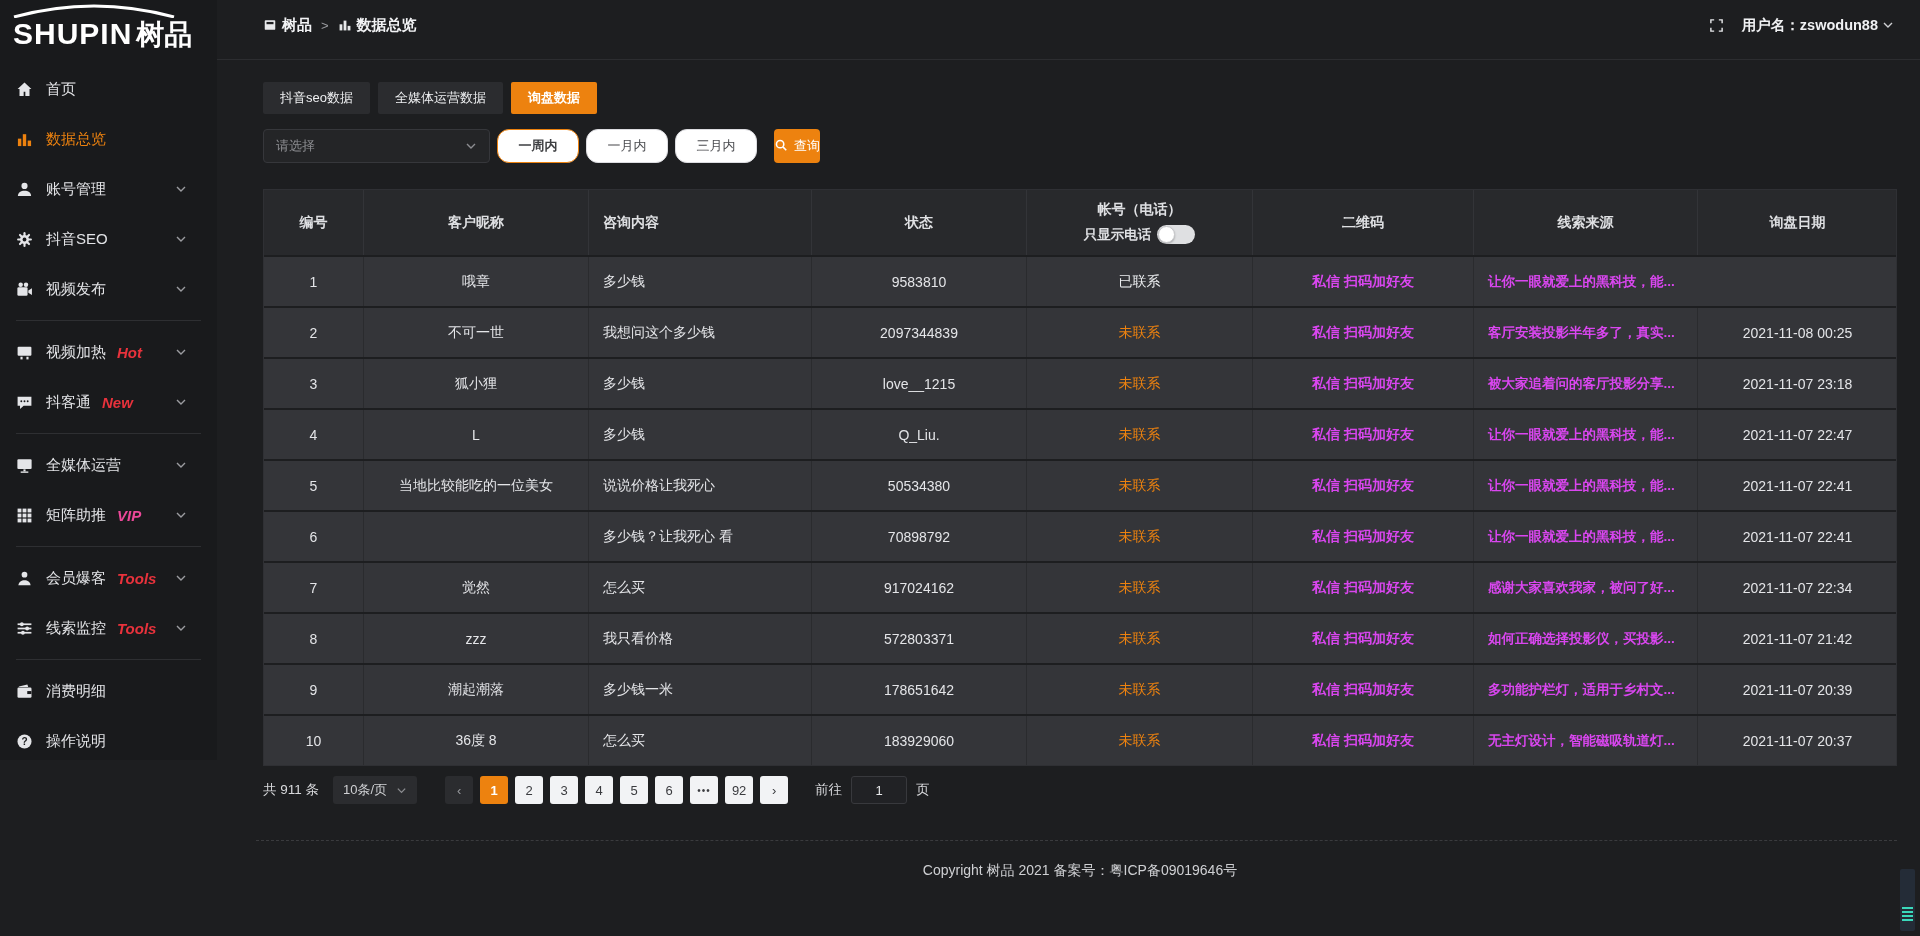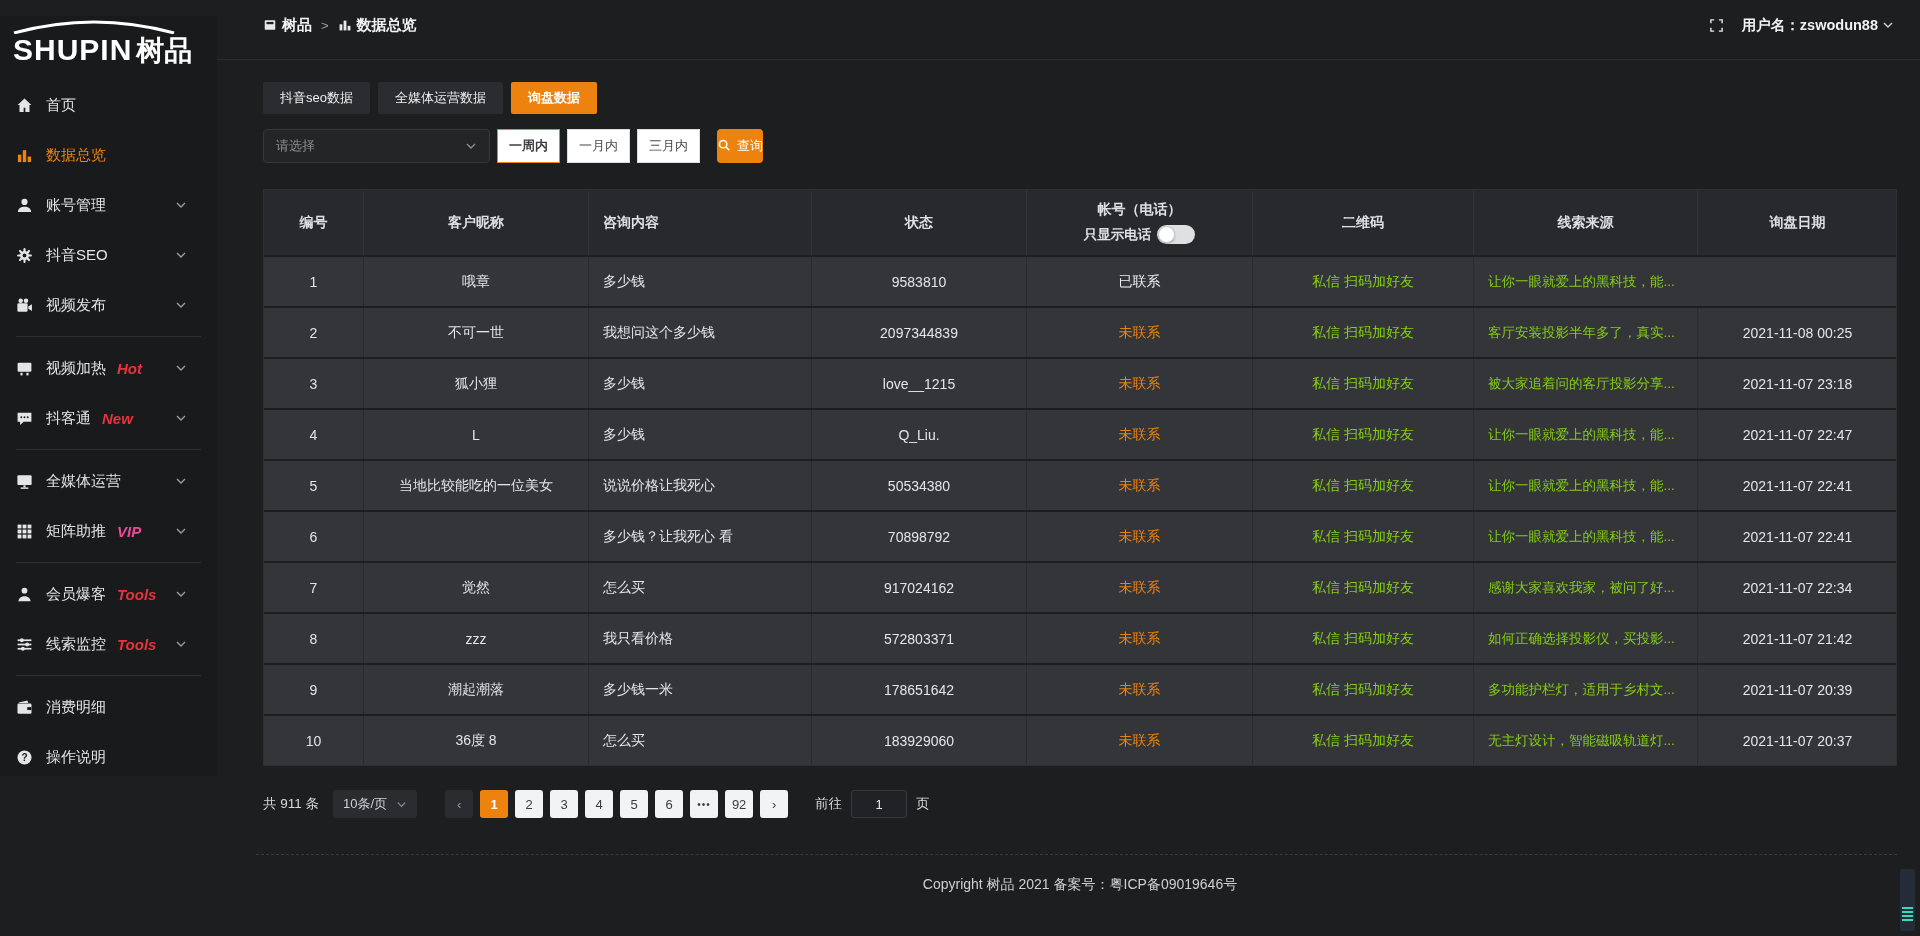--- a/index.html
+++ b/index.html
@@ -4,21 +4,21 @@
 <style>
   * { margin:0; padding:0; box-sizing:border-box; }
   html,body { width:1920px; height:936px; overflow:hidden; }
   body {
     background:#1d1e20;
     font-family:"Liberation Sans","DejaVu Sans",sans-serif;
     color:#e8e9eb;
     position:relative;
   }
   
-  .sidebar { position:absolute; left:0; top:16px; width:217px; height:760px; background:#191a1c; z-index:3; }
+  .sidebar { position:absolute; left:0; top:0; width:217px; height:760px; background:#191a1c; z-index:3; }
   .logo-area { height:56px; padding:6px 0 0 13px; position:relative; }
   .logo-arc { position:absolute; left:10px; top:4px; }
   .logo-text { position:absolute; left:13px; top:16px; white-space:nowrap; }
   .logo-en { font-size:30px; font-weight:800; letter-spacing:1px; color:#fff; }
   .logo-cn { font-size:28px; font-weight:700; color:#fff; margin-left:4px; }
   .side-menu { padding-top:8px; }
   .side-item { position:relative; height:50px; display:flex; align-items:center; padding-left:16px; cursor:pointer; }
   .side-item .icon { width:17px; height:17px; display:inline-flex; color:#e4e5e8; }
   .side-item .lbl { font-size:15px; color:#e2e3e6; margin-left:13px; }
   .side-item.active .lbl, .side-item.active .icon { color:#ed820f; }
@@ -43,47 +43,47 @@
   .tabs { display:flex; gap:8px; }
   .tab { height:32px; padding:0 17px; background:#2b2c2f; color:#f0f1f3; font-size:13px;
          display:flex; align-items:center; border:none; border-radius:2px; cursor:pointer;
          font-family:inherit; }
   .tab.active { background:#ed820f; color:#fff; font-weight:bold; }
   
   .filters { display:flex; align-items:center; margin-top:15px; }
   .select { width:227px; height:34px; background:#242527; border:1px solid #36373b; border-radius:4px;
             display:flex; align-items:center; padding:0 12px; font-size:13px; color:#8c8d91; cursor:pointer; }
   .select .chev { margin-left:auto; color:#8c8d91; display:inline-flex; }
-  .rbtn { height:34px; width:63px; margin-left:7px; background:#fff; border:1px solid #dcdce0; border-radius:0;
+  .rbtn { height:34px; width:82px; margin-left:7px; background:#fff; border:1px solid #dcdce0; border-radius:12px;
           font-size:13px; color:#4a4b4f; cursor:pointer; font-family:inherit; }
   .rbtn.active { border:1px solid #ed820f; color:#3f4043; font-weight:bold; }
   .search-btn { height:34px; padding:0 0; margin-left:17px; background:#ed820f; border:none; border-radius:4px;
           color:#fff; font-size:13px; display:flex; align-items:center; gap:6px; cursor:pointer; font-family:inherit; }
   
   .table { margin-top:26px; width:1634px; border:1px solid #2f3034; }
   .trow, .thead { display:grid; grid-template-columns:100px 225px 223px 215px 226px 221px 224px 199px; align-items:center; }
   .thead { background:#28292c; min-height:65px; font-size:14px; font-weight:bold; color:#dfe0e3; }
   .thead .cell { border-right:1px solid #333438; align-self:stretch; display:flex; align-items:center; justify-content:center; text-align:center; padding:6px 10px; }
   .thead .cell:last-child { border-right:none; }
   .thead .cell.left { justify-content:flex-start; padding-left:14px; }
   .acct-head { flex-direction:column; gap:6px; }
   .toggle-line { display:flex; align-items:center; gap:6px; font-weight:bold; font-size:13.5px; }
   .toggle { width:38px; height:19px; background:#dfe0e2; border-radius:10px; position:relative; cursor:pointer; display:inline-block; }
   .toggle .knob { position:absolute; left:1px; top:1px; width:17px; height:17px; background:#fff;
                   border:1px solid #c6c7ca; border-radius:50%; box-shadow:0 1px 2px rgba(0,0,0,.25); }
   .trow { background:#343539; height:51px; border-top:2px solid #1d1e20; font-size:14px; color:#e4e5e8; }
   .trow .cell { border-right:1px solid #2a2b2e; align-self:stretch; display:flex; align-items:center; justify-content:center; padding:0 10px; overflow:hidden; white-space:nowrap; }
   .trow .cell:last-child { border-right:none; }
   .trow .cell.left { justify-content:flex-start; padding-left:14px; }
-  .orange { color:#84cc16; }
+  .orange { color:#d946ef;font-weight:bold; }
   .status { color:#ed820f; }
   .status.contacted { color:#eceef0; }
   .src { font-size:13.5px; }
   
-  .pager { display:flex; align-items:center; margin-top:24px; font-size:13.5px; color:#d8d9dc; }
+  .pager { display:flex; align-items:center; margin-top:10px; font-size:13.5px; color:#d8d9dc; }
   .pager .total { margin-right:14px; }
   .size-select { height:28px; background:#2b2c2f; border-radius:3px; display:flex; align-items:center;
                  padding:0 10px; gap:9px; color:#cfd0d3; font-size:13px; cursor:pointer; }
   .size-select .chev { display:inline-flex; color:#8c8d91; }
   .pg-btn { min-width:28px; height:28px; margin-left:7px; border:none; border-radius:3px; background:#f2f3f5;
             color:#3a3b3f; font-size:13px; cursor:pointer; font-family:inherit; padding:0 5px; }
   .pg-btn.dark { background:#2b2c2f; color:#97989c; }
   .pg-btn.active { background:#ed820f; color:#fff; font-weight:bold; }
   .pg-btn.prev { margin-left:28px; }
   .pg-btn.ellipsis { letter-spacing:1px; font-size:10px; }

